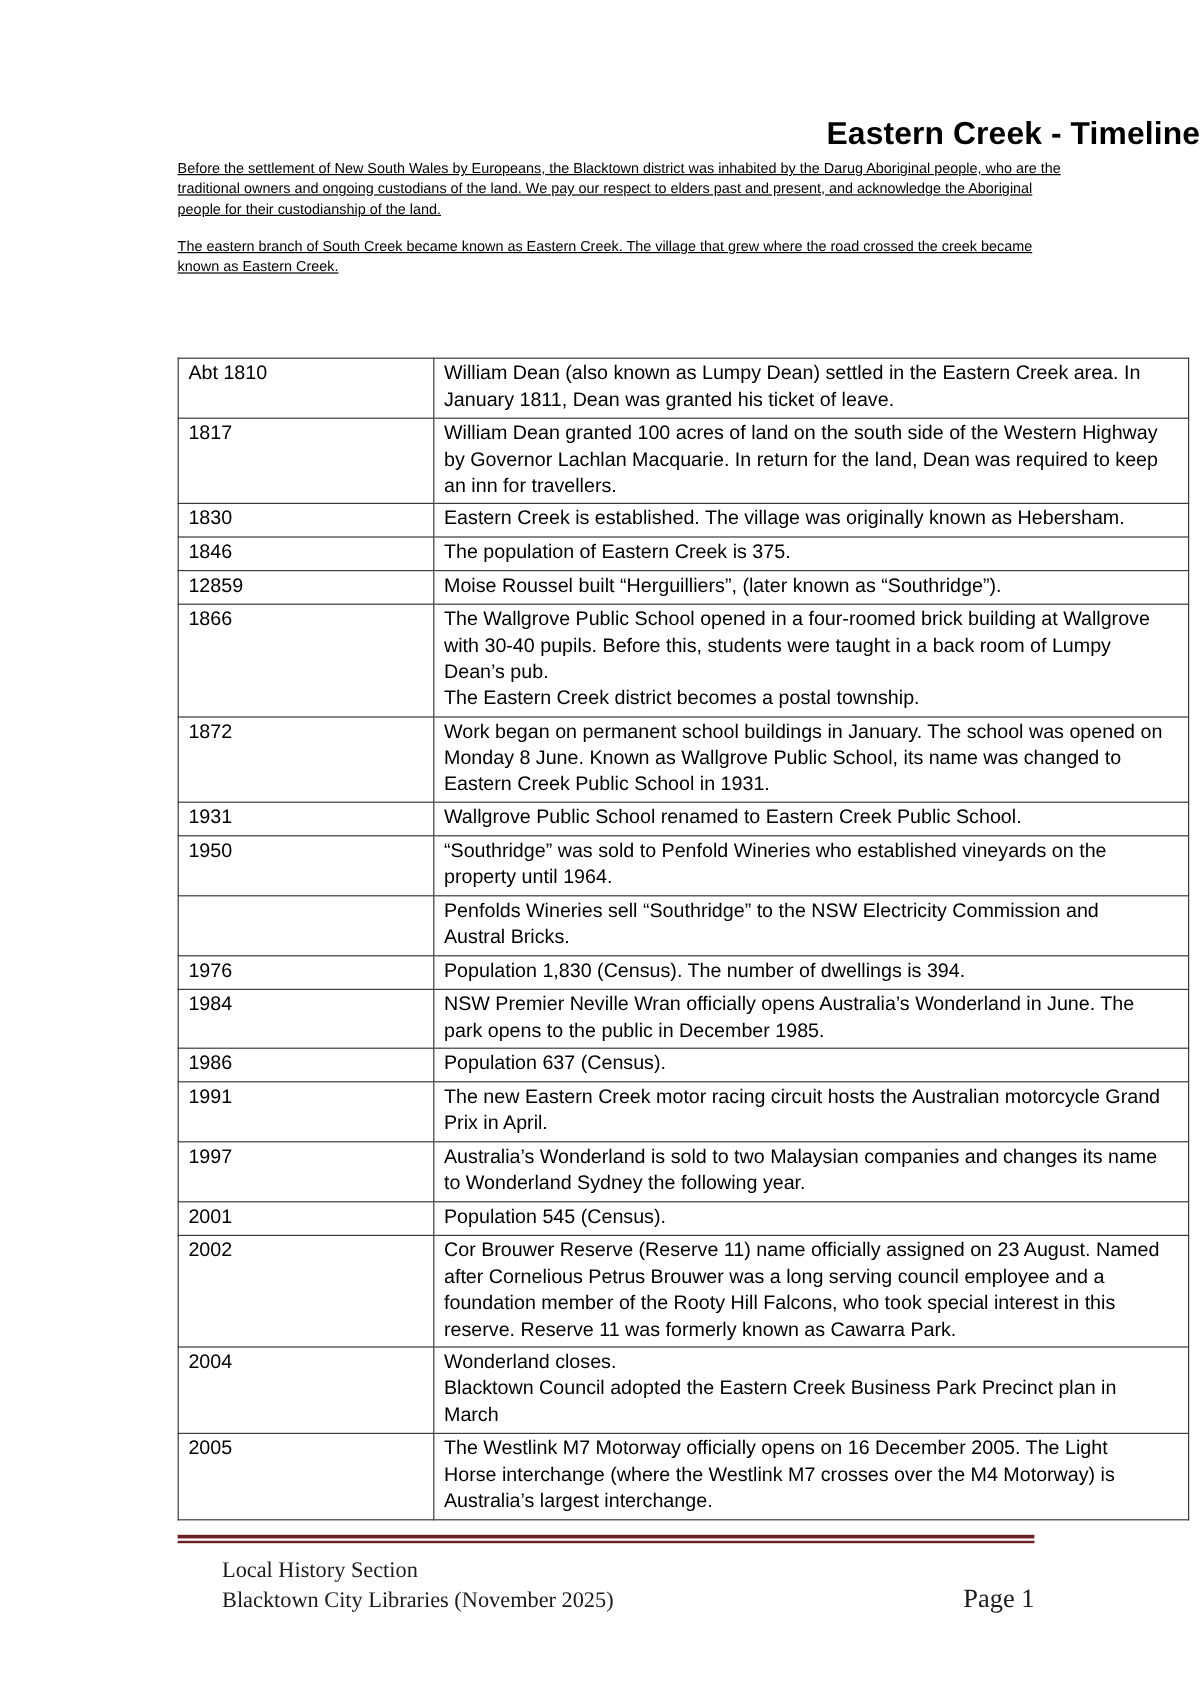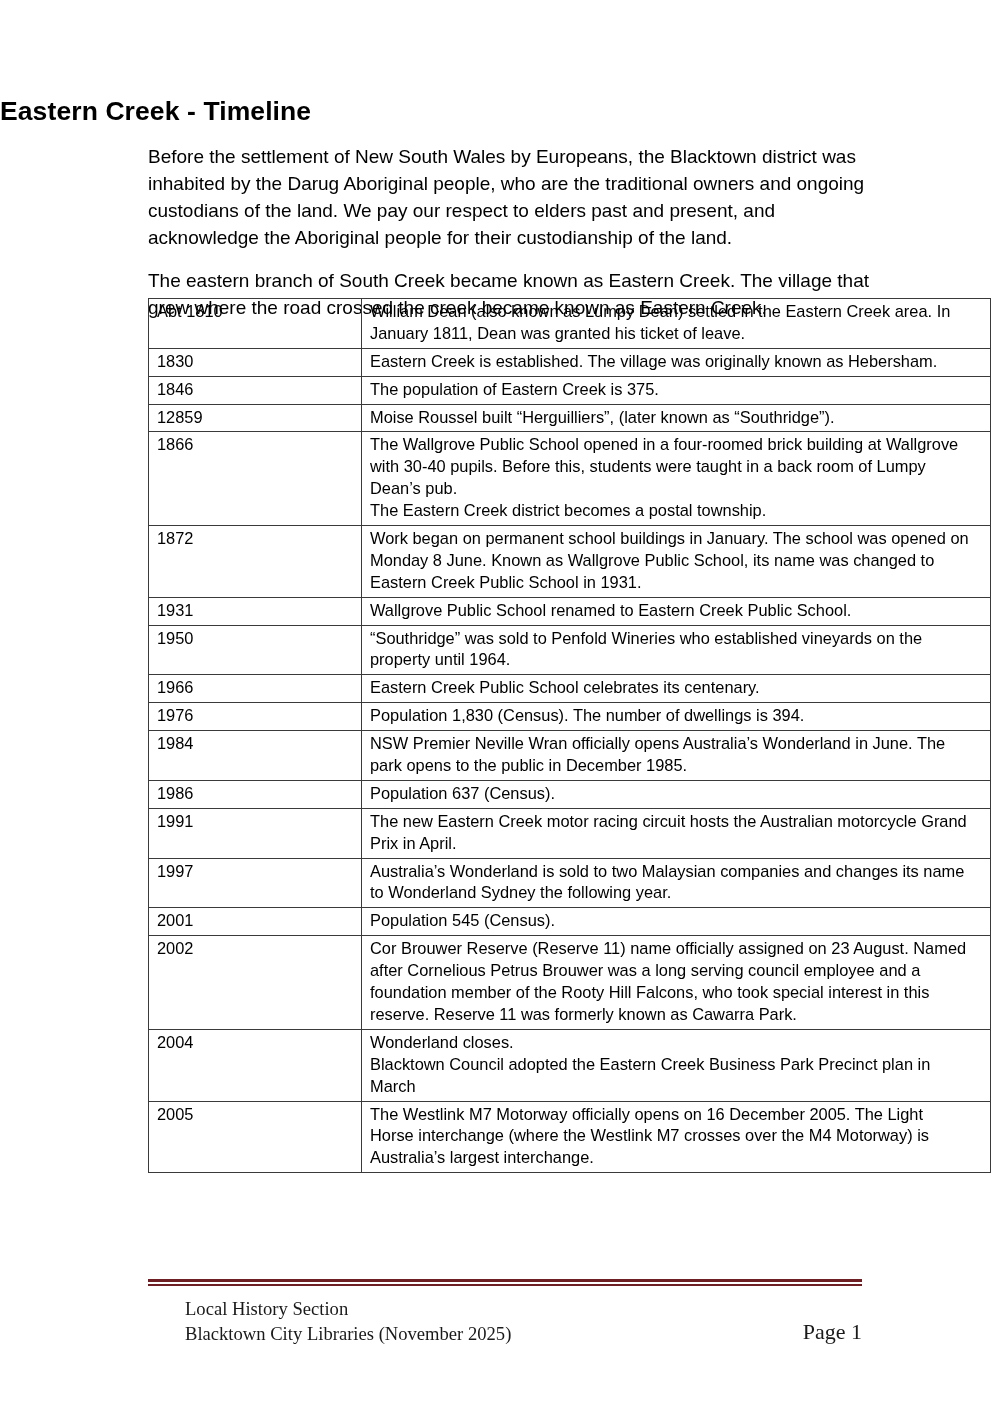--- a/index.html
+++ b/index.html
@@ -23,40 +23,41 @@
     background: #ffffff;
     overflow: hidden;
   }
 
   
   .doc-title {
     position: absolute;
     top: 78px;
     left: 0;
     width: 1000px;
-    text-align: left;
+    text-align: right;
     font-family: "Liberation Sans", sans-serif;
     font-size: 26.5px;
     font-weight: bold;
     letter-spacing: 0.1px;
     color: #000000;
   }
 
   
   .intro {
     position: absolute;
     left: 148px;
     top: 128px;
     width: 740px;
   }
   .intro p {
-    margin: 16px 0 14px 0;
-    font-size: 19px;
+    margin: 4px 0 14px 0;
+    font-size: 12px;
     line-height: 1.42;
     color: #000000;
+    text-decoration: underline;
   }
   .intro p:last-child { margin-bottom: 0; }
 
   
   .timeline-wrap {
     position: absolute;
     left: 148px;
     top: 298px;
     width: 784px;
   }
@@ -133,20 +134,26 @@
   <div class="timeline-wrap">
     <table class="timeline">
       <tbody id="timeline-body">
           <tr>
             <td class="year">Abt 1810</td>
             <td class="event">
               <span class="line">William Dean (also known as Lumpy Dean) settled in the Eastern Creek area. In January 1811, Dean was granted his ticket of leave.</span>
             </td>
           </tr>
           <tr>
+            <td class="year">1817</td>
+            <td class="event">
+              <span class="line">William Dean granted 100 acres of land on the south side of the Western Highway by Governor Lachlan Macquarie. In return for the land, Dean was required to keep an inn for travellers.</span>
+            </td>
+          </tr>
+          <tr>
             <td class="year">1830</td>
             <td class="event">
               <span class="line">Eastern Creek is established. The village was originally known as Hebersham.</span>
             </td>
           </tr>
           <tr>
             <td class="year">1846</td>
             <td class="event">
               <span class="line">The population of Eastern Creek is 375.</span>
             </td>
@@ -176,23 +183,23 @@
               <span class="line">Wallgrove Public School renamed to Eastern Creek Public School.</span>
             </td>
           </tr>
           <tr>
             <td class="year">1950</td>
             <td class="event">
               <span class="line">“Southridge” was sold to Penfold Wineries who established vineyards on the property until 1964.</span>
             </td>
           </tr>
           <tr>
-            <td class="year">1966</td>
-            <td class="event">
-              <span class="line">Eastern Creek Public School celebrates its centenary.</span>
+            <td class="year"></td>
+            <td class="event">
+              <span class="line">Penfolds Wineries sell “Southridge” to the NSW Electricity Commission and Austral Bricks.</span>
             </td>
           </tr>
           <tr>
             <td class="year">1976</td>
             <td class="event">
               <span class="line">Population 1,830 (Census). The number of dwellings is 394.</span>
             </td>
           </tr>
           <tr>
             <td class="year">1984</td>

